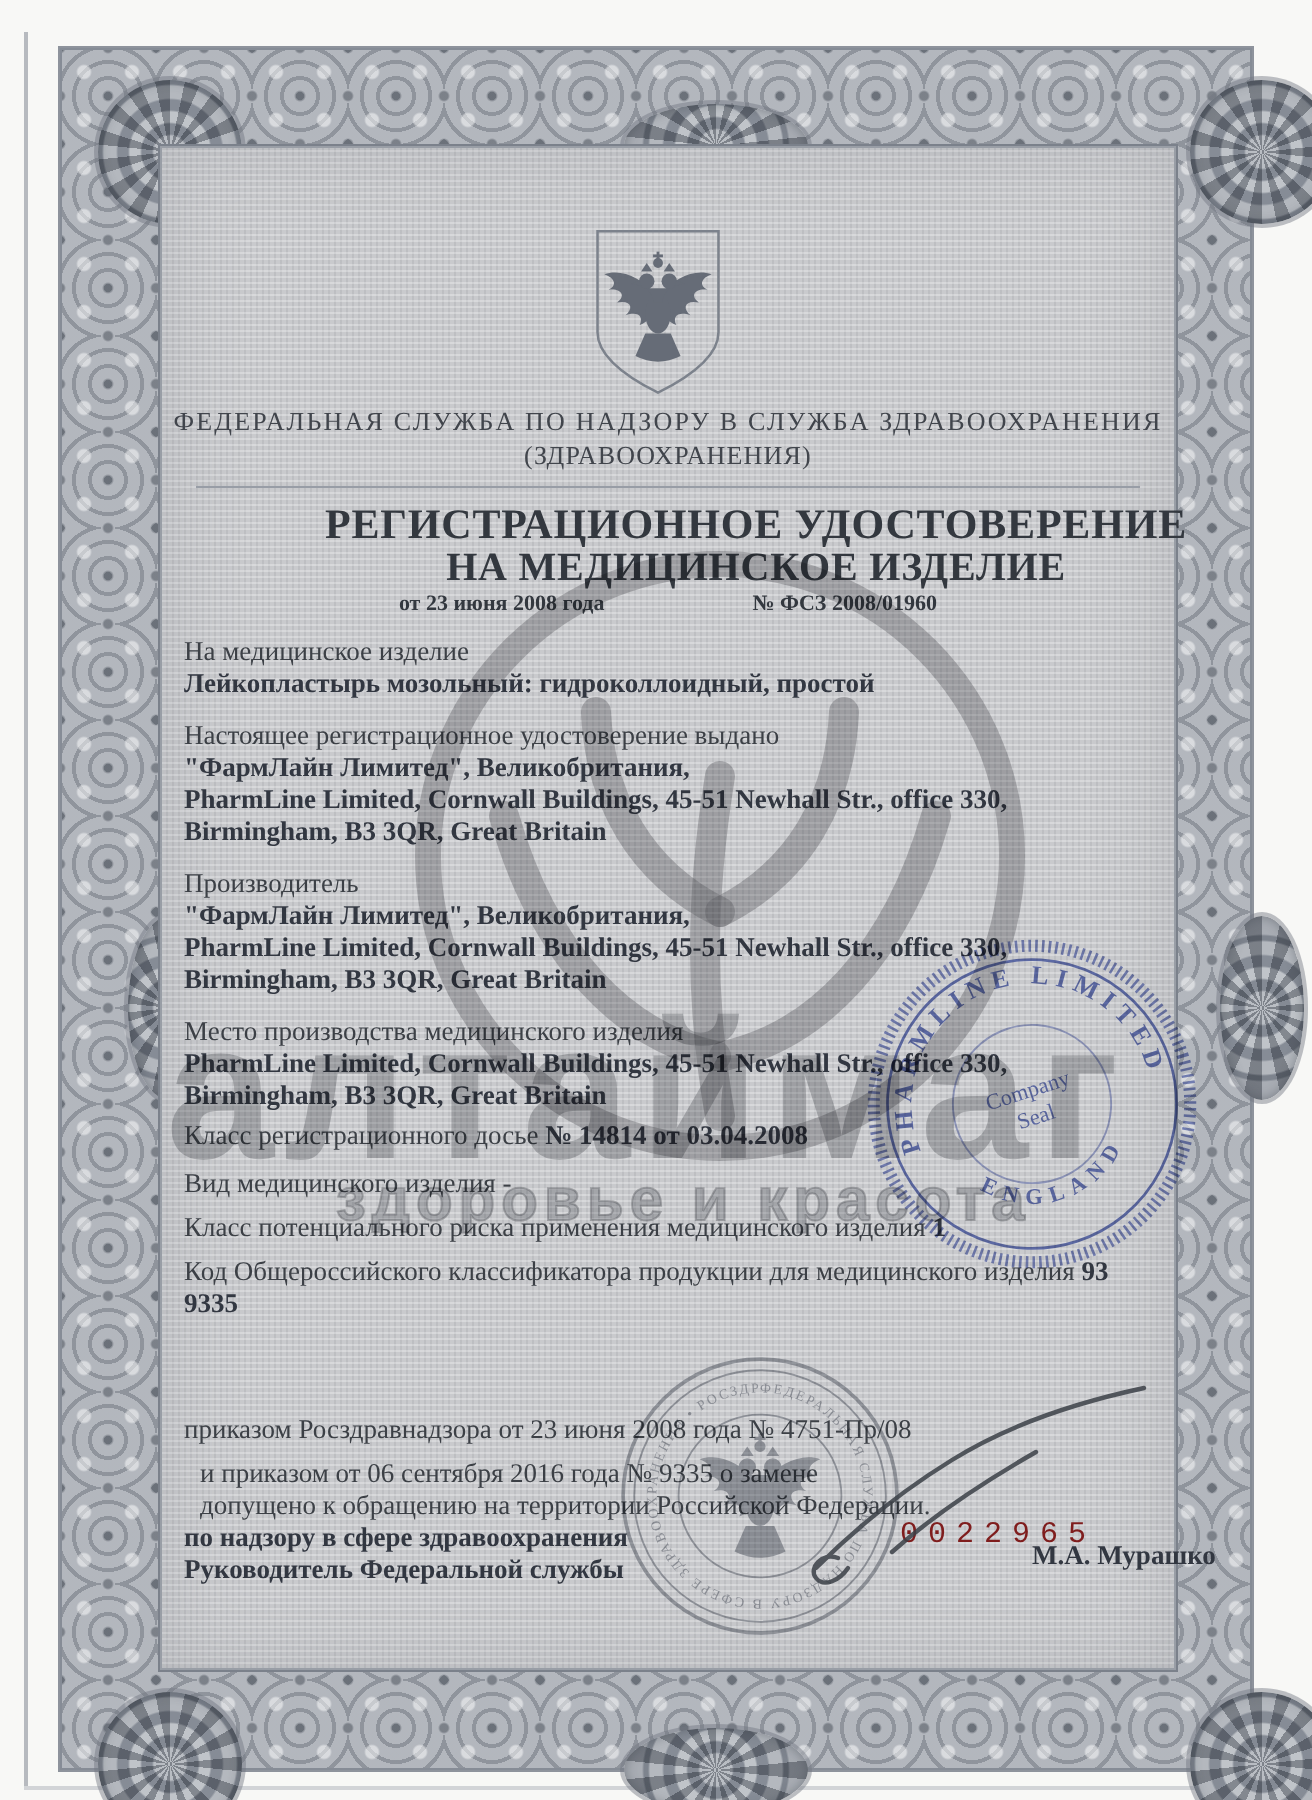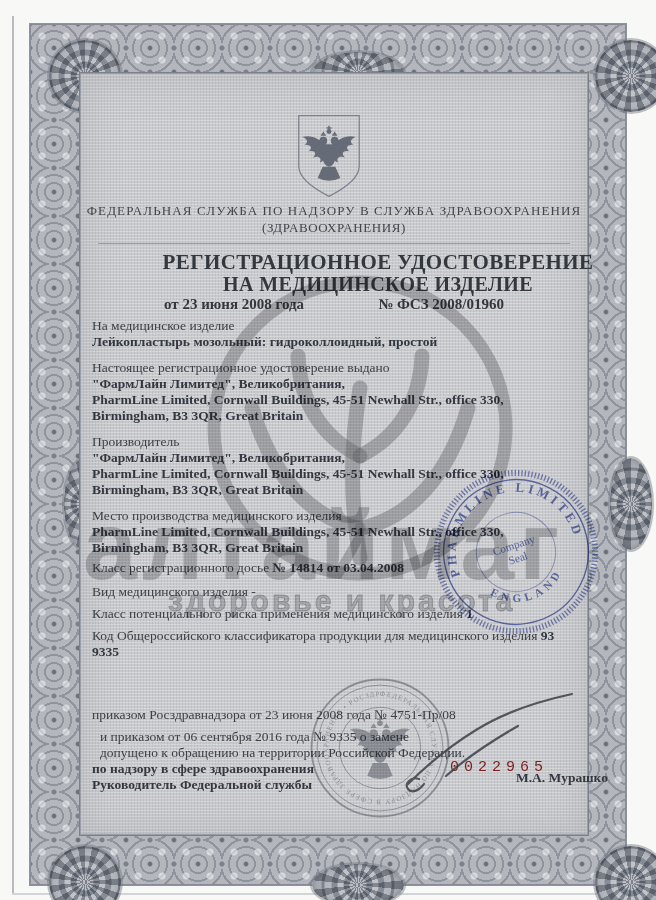--- a/index.html
+++ b/index.html
@@ -42,21 +42,21 @@
   .emblem{position:absolute;left:287px;top:110px;width:84px;height:92px;}
 
   .agency{position:absolute;left:80px;width:508px;text-align:center;font-size:13px;
           letter-spacing:1.1px;color:#41454c;}
   .agency.l1{top:203px;} .agency.l2{top:220px;letter-spacing:.6px;}
   .rule{position:absolute;left:98px;top:243px;width:472px;border-top:1px solid #989da6;}
   .title{position:absolute;left:80px;width:596px;text-align:center;font-weight:bold;color:#33383f;}
   .title.l1{top:250px;font-size:21px;letter-spacing:.4px;}
   .title.l2{top:273px;font-size:20px;letter-spacing:.4px;}
   .dateline{position:absolute;left:80px;top:296px;width:508px;display:flex;justify-content:center;
-            gap:74px;font-weight:bold;font-size:15px;color:#33383f;}
+            gap:74px;font-weight:bold;font-size:11px;color:#33383f;}
 
   .text-col{position:absolute;left:92px;top:318px;width:478px;font-size:13.5px;line-height:16px;}
   .text-col p{margin:0;}
   .b{font-weight:bold;color:#323741;}
   .mb10{margin-bottom:10px!important;} .mb8{margin-bottom:8px!important;}
   .mb6{margin-bottom:6px!important;}  .mb4{margin-bottom:4px!important;}
 
   .footer-col{position:absolute;left:92px;top:707px;width:430px;font-size:13.5px;line-height:16px;}
   .footer-col p{margin:0;}
   .ind{padding-left:8px;}

